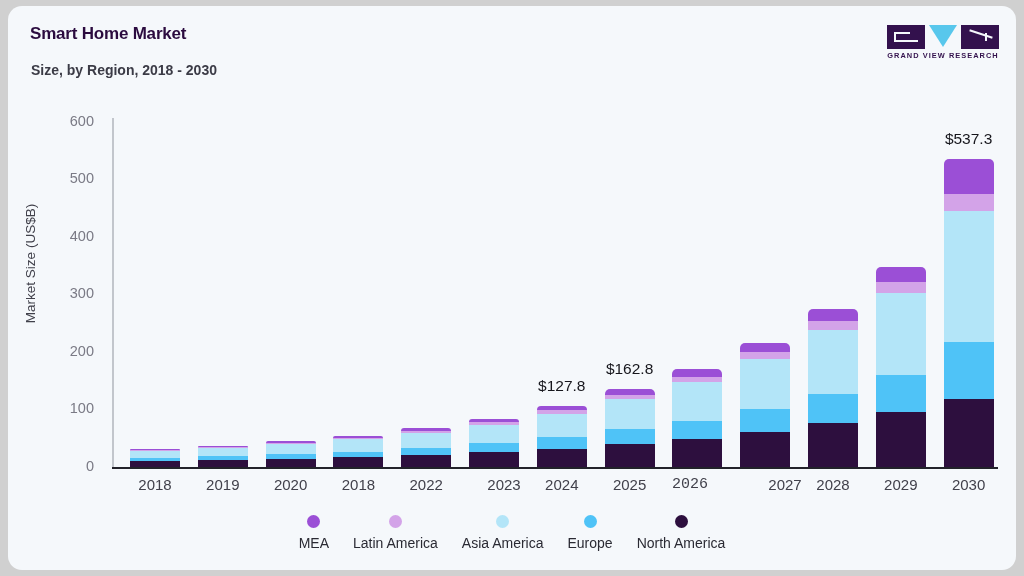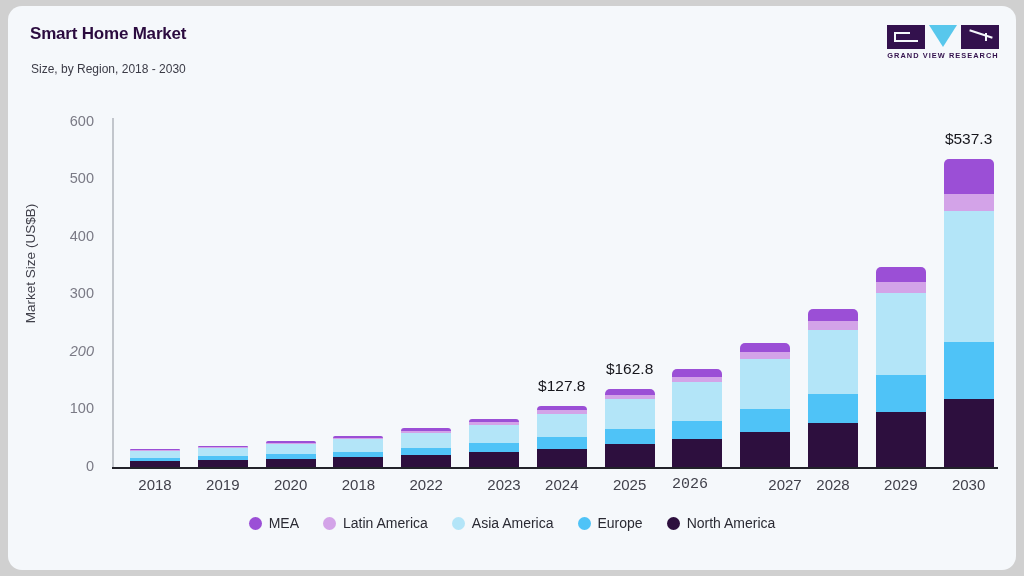--- a/index.html
+++ b/index.html
@@ -31,22 +31,23 @@
     top: 18px;
     font-size: 17px;
     font-weight: bold;
     color: #2b0b3f;
     letter-spacing: -0.2px;
   }
   #subtitle {
     position: absolute;
     left: 23px;
     top: 56px;
-    font-size: 12px;
+    font-size: 14px;
     color: #3b3b46;
+    font-weight: bold;
   }
 
   
   #logo {
     position: absolute;
     left: 876px;
     top: 19px;
     width: 118px;
     height: 38px;
   }
@@ -170,20 +171,21 @@
     width: 1008px;
     display: flex;
     justify-content: center;
     align-items: center;
     gap: 24px;
   }
   .legend-item {
     display: flex;
     align-items: center;
     gap: 7px;
+    flex-direction: column;
   }
   .legend-swatch {
     width: 13px;
     height: 13px;
     border-radius: 50%;
   }
   .legend-label {
     font-size: 14px;
     color: #2a2a33;
   }
@@ -212,21 +214,21 @@
     <div id="logo-text">GRAND VIEW RESEARCH</div>
   </div>
 
   <div id="plot">
     <div id="y-axis-title">Market Size (US$B)</div>
     <div id="y-axis-line"></div>
     <div id="x-axis-line"></div>
     <div id="y-ticks">
         <div class="y-tick-label" style="top: 451.5px;">0</div>
         <div class="y-tick-label" style="top: 394.083px;">100</div>
-        <div class="y-tick-label" style="top: 336.667px; font-style: italic;">200</div>
+        <div class="y-tick-label" style="top: 336.667px;">200</div>
         <div class="y-tick-label" style="top: 279.25px;">300</div>
         <div class="y-tick-label" style="top: 221.833px;">400</div>
         <div class="y-tick-label" style="top: 164.417px;">500</div>
         <div class="y-tick-label" style="top: 107px;">600</div>
       </div>
     <div id="x-ticks">
         <div class="x-tick-label" style="left: 112px;">2018</div>
         <div class="x-tick-label" style="left: 179.8px;">2019</div>
         <div class="x-tick-label" style="left: 247.6px;">2020</div>
         <div class="x-tick-label" style="left: 315.4px;">2018</div>

